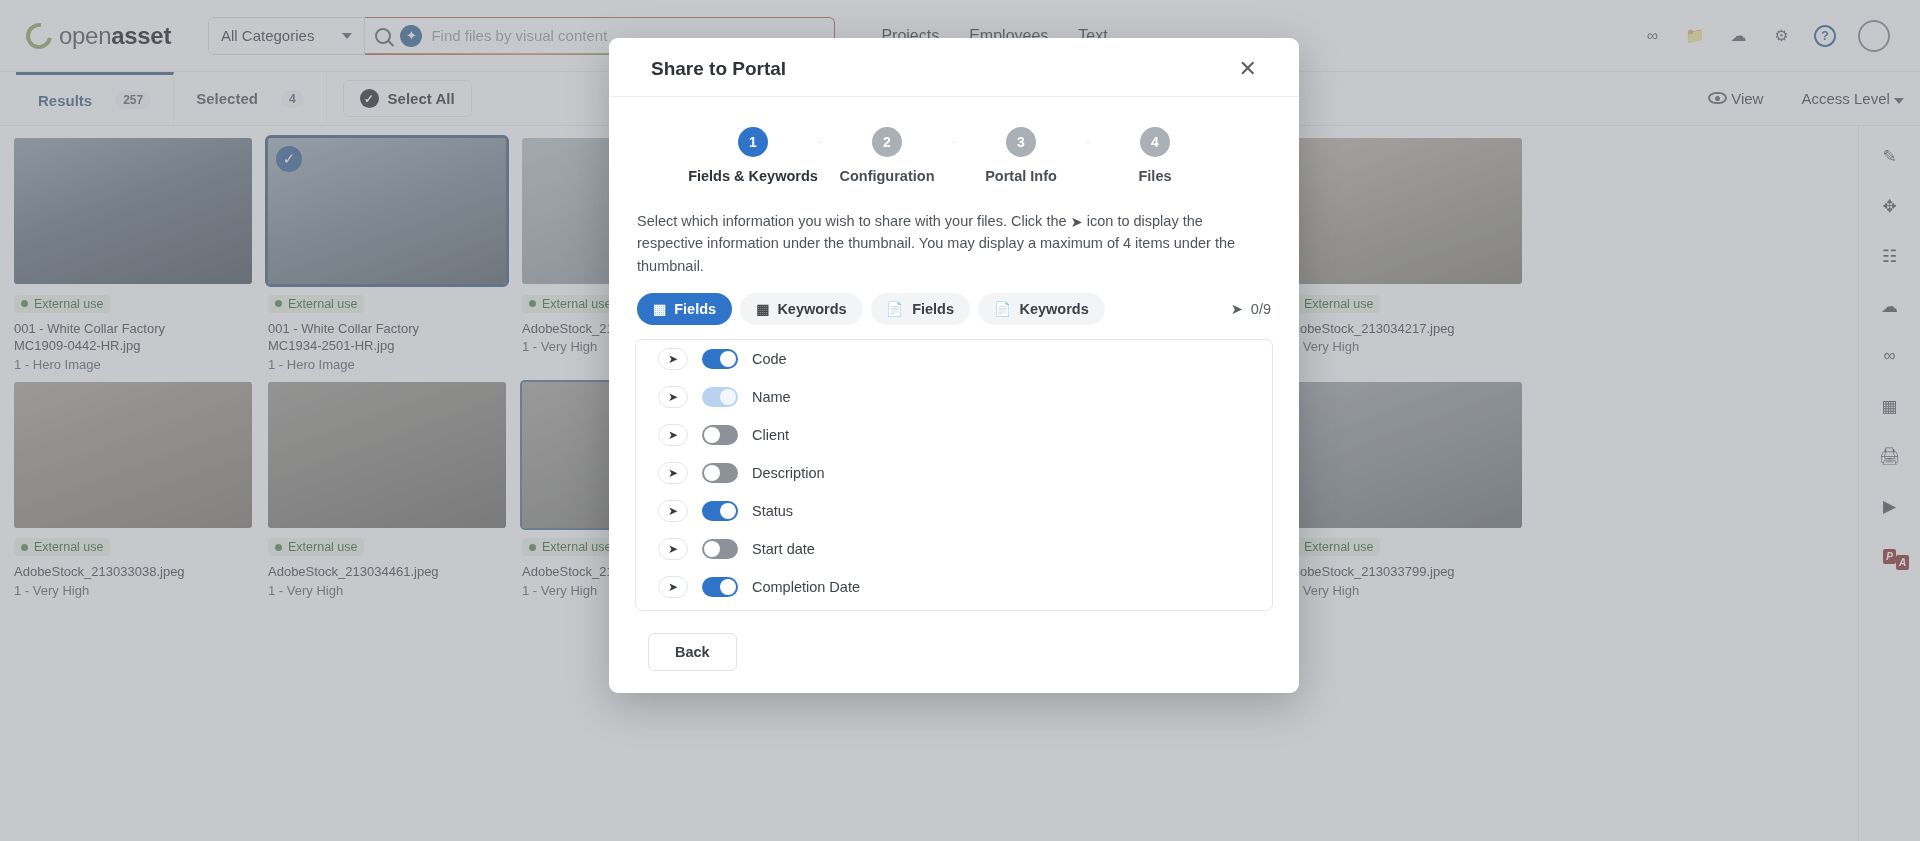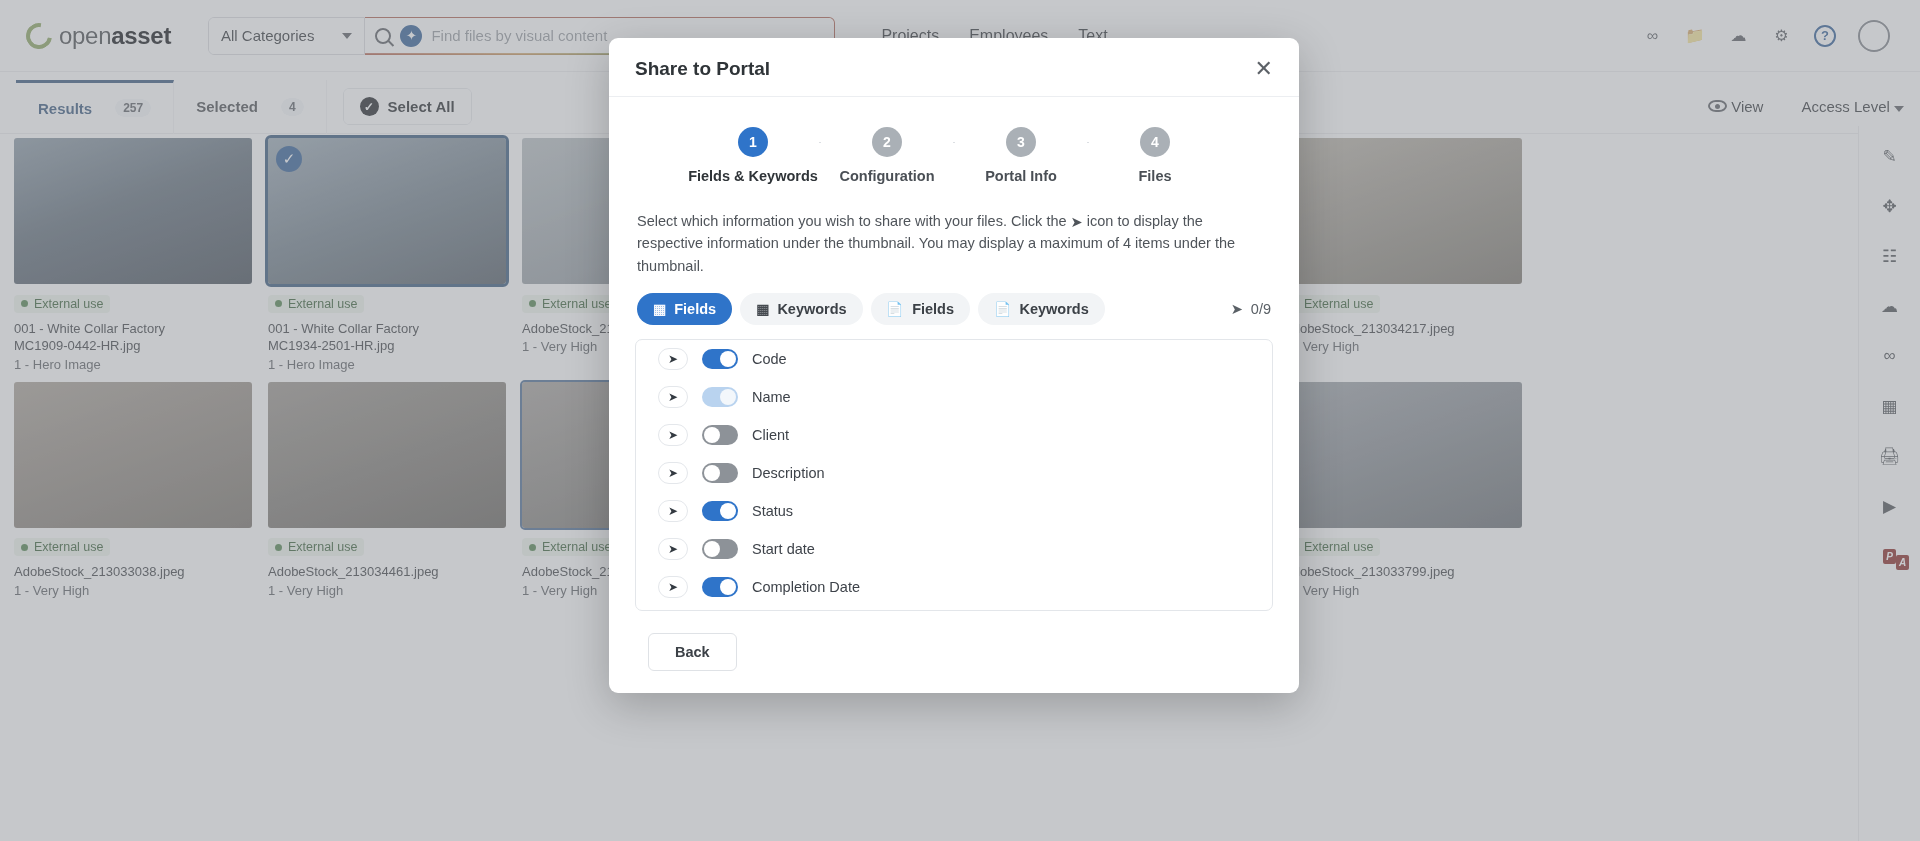--- a/index.html
+++ b/index.html
@@ -50,21 +50,21 @@
 
   .topnav { display: flex; align-items: center; gap: 30px; margin-left: 46px; font-size: 16px; color: #4c5157;}
   .topicons { margin-left: auto; display: flex; align-items: center; gap: 22px; padding-right: 12px;}
   .ticon { width: 21px; height: 21px; color: #6a7077; display:flex;align-items:center;justify-content:center; }
   .help-circle { width: 22px; height: 22px; border-radius: 50%; border: 2px solid #2f74c9; color: #2f74c9;
     display: flex; align-items: center; justify-content: center; font-size: 13px; font-weight: 700;}
   .avatar { width: 32px; height: 32px; border-radius: 50%; border: 2px solid #8a9099; }
 
   
   .tabsrow {
-    position: absolute; top: 80px; left: 0; right: 0; height: 54px; background: #fff;
+    position: absolute; top: 72px; left: 0; right: 0; height: 54px; background: #fff;
     display: flex; align-items: center; padding: 0 16px; border-bottom: 1px solid #e7e9ec;
   }
   .tab { display: flex; align-items: center; gap: 9px; padding: 16px 22px; font-size: 15px;
      color: #5d6268; font-weight: 600; border-right: 1px solid #eceef1; height: 54px;}
   .tab.active { color: #3f6fa8; border-top: 3px solid #3f6fa8; }
   .pill { background: #eef1f5; border-radius: 10px; padding: 2px 8px; font-size: 12px; color: #6c727a; font-weight: 600; margin-left: 14px;}
   .selectall { display: flex; align-items: center; gap: 9px; margin-left: 16px; padding: 8px 16px;
      border: 1px solid #e2e5e9; border-radius: 6px; font-size: 15px; color: #3e4349; font-weight: 600;}
   .check-dot { width: 19px; height: 19px; border-radius: 50%; background: #3a3f45; color: #fff; font-size: 12px;
      display: flex; align-items: center; justify-content: center;}
@@ -92,21 +92,21 @@
   .rail { position: absolute; top: 126px; right: 0; bottom: 0; width: 62px; background: #fff;
     border-left: 1px solid #e7e9ec; display: flex; flex-direction: column; align-items: center; gap: 26px; padding-top: 18px;}
   .rail-i { width: 24px; height: 24px; color: #5f656c; display:flex;align-items:center;justify-content:center;font-size:17px;}
   .rail-pdf { font-size: 10px; font-weight: 700; color: #fff; background: #c8362f; padding: 2px 3px; border-radius: 2px;}
 
   
   .modal {
     position: absolute; z-index: 100; left: 609px; top: 38px; width: 690px; background: #fff;
     border-radius: 9px; box-shadow: 0 12px 44px rgba(0,0,0,0.22); overflow: hidden;
   }
-  .m-head { display: flex; align-items: center; padding: 20px 26px 16px; border-bottom: 1px solid #eceef1;}
+  .m-head { display: flex; align-items: center; padding: 20px 42px 16px; border-bottom: 1px solid #eceef1;}
   .m-title { font-size: 19px; font-weight: 700; color: #2f3438;}
   .m-close { margin-left: auto; font-size: 22px; color: #5d6268; line-height: 1; cursor: pointer;}
   .m-body { padding: 26px 26px 4px; }
 
   .steps { display: flex; align-items: flex-start; justify-content: center; padding: 4px 52px 4px; }
   .step { display: flex; flex-direction: column; align-items: center; width: 132px; }
   .step-num { width: 30px; height: 30px; border-radius: 50%; background: #aab0b6; color: #fff;
     display: flex; align-items: center; justify-content: center; font-size: 14px; font-weight: 600;}
   .step.active .step-num { background: #2f74c9; }
   .step-lbl { margin-top: 11px; font-size: 14.5px; color: #4a4f55; font-weight: 600; white-space: nowrap;}

